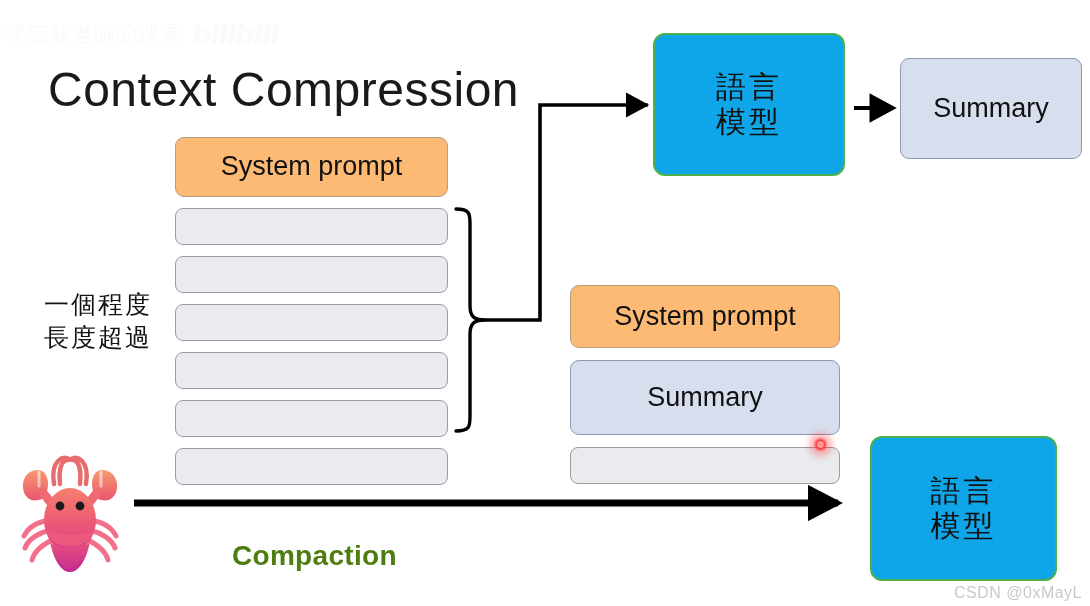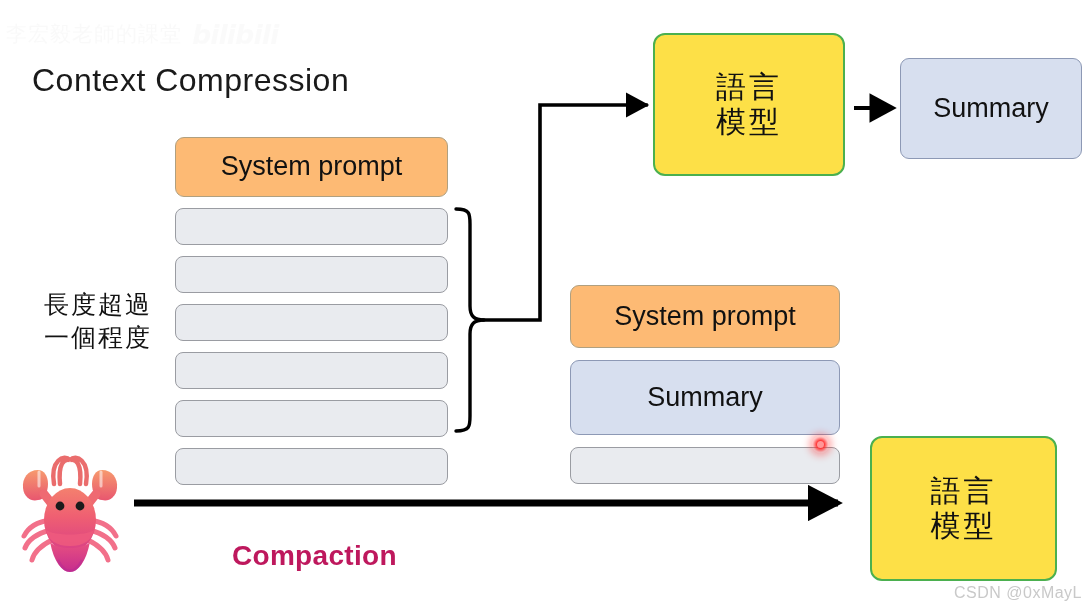--- a/index.html
+++ b/index.html
@@ -53,23 +53,23 @@
     font-size: 16px;
     color: #c9c9c9;
     letter-spacing: 0.5px;
     font-family: "Liberation Sans", sans-serif;
     pointer-events: none;
   }
 
   
   .title {
     position: absolute;
-    left: 32px;
+    left: 48px;
     top: 62px;
-    font-size: 32px;
+    font-size: 48px;
     color: #1a1a1a;
     font-weight: 400;
     letter-spacing: 0.5px;
     white-space: nowrap;
     font-family: "Liberation Sans", sans-serif;
   }
 
   
   .box {
     position: absolute;
@@ -90,21 +90,21 @@
   .box-blue {
     background: #d7dfef;
     border: 1.3px solid #8d99b5;
   }
   .box-gray {
     background: #e9ebef;
     border: 1.3px solid #9a9ca2;
     border-radius: 8px;
   }
   .box-green {
-    background: #fde047;
+    background: #0ea5e9;
     border: 2.2px solid #4bb04f;
     border-radius: 12px;
     font-family: "DejaVu Sans", sans-serif;
     font-size: 30px;
     letter-spacing: 3px;
   }
   .box-green .cjk-line { display: block; }
 
   
   .caption-cn {
@@ -120,21 +120,21 @@
   }
   .caption-cn span { display: block; }
 
   
   .compaction-label {
     position: absolute;
     left: 232px;
     top: 540px;
     font-size: 28px;
     font-weight: bold;
-    color: #be185d;
+    color: #4d7c0f;
     letter-spacing: 0.3px;
     font-family: "Liberation Sans", sans-serif;
   }
 
   
   .overlay {
     position: absolute;
     left: 0;
     top: 0;
     width: 1090px;
@@ -193,22 +193,22 @@
   </div>
 
   <div class="box box-gray" style="left:175px; top:208px; width:273px; height:37px;"></div>
   <div class="box box-gray" style="left:175px; top:256px; width:273px; height:37px;"></div>
   <div class="box box-gray" style="left:175px; top:304px; width:273px; height:37px;"></div>
   <div class="box box-gray" style="left:175px; top:352px; width:273px; height:37px;"></div>
   <div class="box box-gray" style="left:175px; top:400px; width:273px; height:37px;"></div>
   <div class="box box-gray" style="left:175px; top:448px; width:273px; height:37px;"></div>
 
   <div class="caption-cn">
+    <span>一個程度</span>
     <span>長度超過</span>
-    <span>一個程度</span>
   </div>
 
   <div class="box box-green" style="left:653px; top:33px; width:192px; height:143px;">
     <div>
       <span class="cjk-line">語言</span>
       <span class="cjk-line">模型</span>
     </div>
   </div>
 
   <div class="box box-blue" style="left:900px; top:58px; width:182px; height:101px;">

